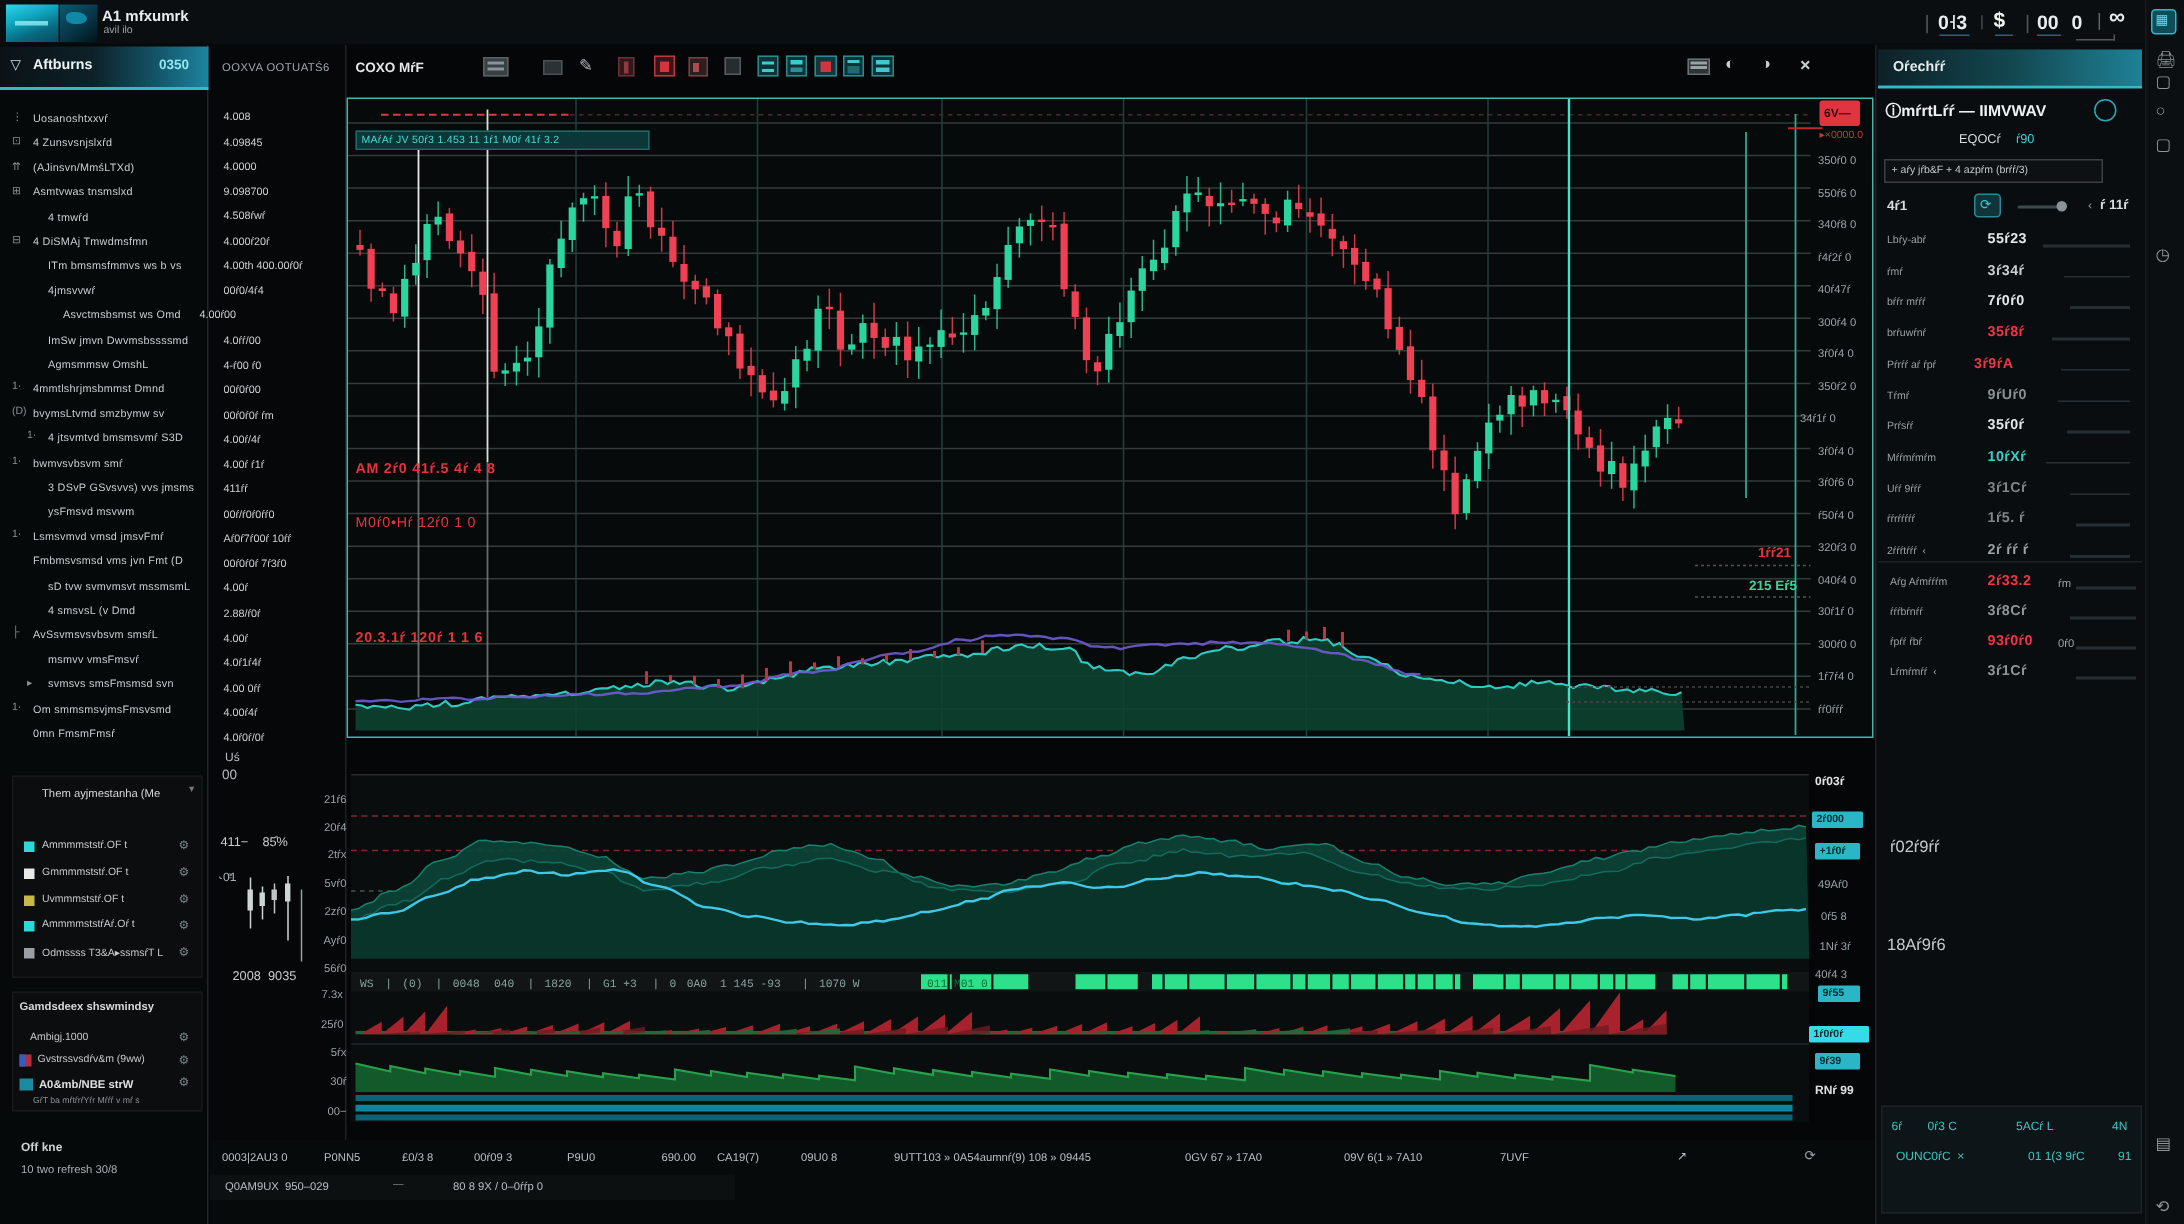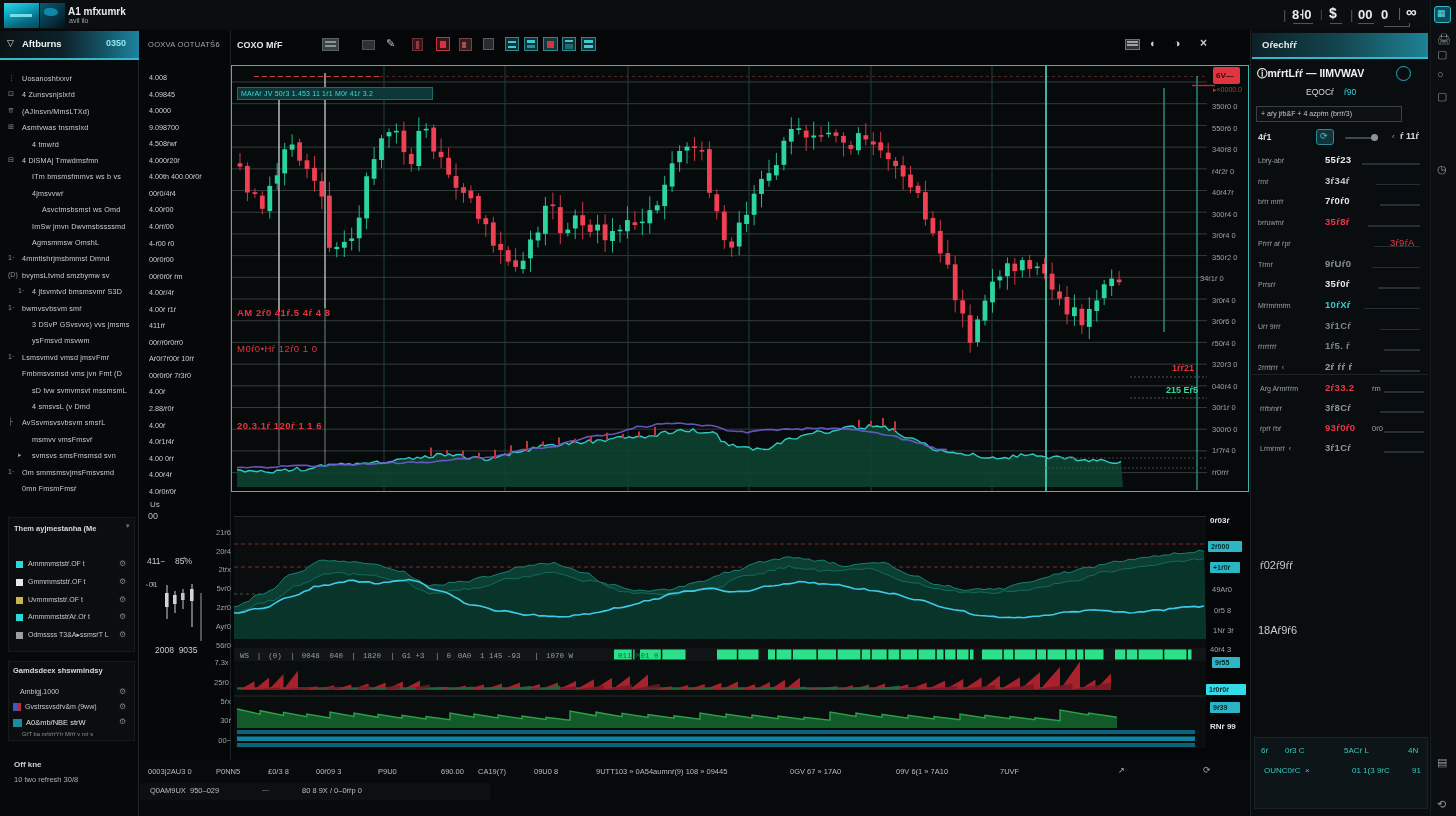--- a/index.html
+++ b/index.html
@@ -8,21 +8,21 @@
 </style></head>
 <body>
 <div class="abs" style="left:0;top:0;width:1456px;height:30px;background:#0a0e10;border-bottom:1px solid #070a0b"></div>
 <div class="abs" style="left:4px;top:3px;width:35px;height:25px;background:linear-gradient(160deg,#2fd6e8 0%,#0fa8c0 35%,#076a80 70%,#0a4a5c 100%)"></div>
 <div class="abs" style="left:10px;top:14px;width:22px;height:3px;background:#8ff0f8;opacity:.8"></div>
 <div class="abs" style="left:40px;top:3px;width:25px;height:25px;background:linear-gradient(140deg,#0c5a70,#063242 60%,#02131a);"></div>
 <div class="abs" style="left:44px;top:8px;width:14px;height:8px;background:#1390b0;border-radius:40% 60% 50% 50%;opacity:.9"></div>
 <div class="txt" style="left:68px;top:6px;font-size:10px;font-weight:bold;color:#e8ecec">A1 mfxumrk</div>
 <div class="txt" style="left:69px;top:17px;font-size:7px;color:#9aa3a5">avil ilo</div>
 <div class="txt" style="left:1283px;top:7px;font-size:13px;color:#555">|</div>
-<div class="txt" style="left:1292px;top:7px;font-size:13px;font-weight:bold;color:#e9eced">8˧0</div>
+<div class="txt" style="left:1292px;top:7px;font-size:13px;font-weight:bold;color:#e9eced">0˧3</div>
 <div class="txt" style="left:1320px;top:9px;font-size:10px;color:#555">|</div>
 <div class="txt" style="left:1329px;top:5px;font-size:14px;font-weight:bold;color:#f2f4f4">$</div>
 <div class="txt" style="left:1350px;top:7px;font-size:13px;color:#555">|</div>
 <div class="txt" style="left:1358px;top:7px;font-size:13px;font-weight:bold;color:#e9eced">00</div>
 <div class="txt" style="left:1381px;top:7px;font-size:13px;font-weight:bold;color:#e9eced">0</div>
 <div class="txt" style="left:1398px;top:6px;font-size:12px;color:#666">|</div>
 <div class="txt" style="left:1406px;top:3px;font-size:15px;font-weight:bold;color:#e9eced">∞</div>
 <div class="abs" style="left:1293px;top:23px;width:20px;height:1px;background:#1a6a74"></div>
 <div class="abs" style="left:1330px;top:23px;width:12px;height:1px;background:#1a6a74"></div>
 <div class="abs" style="left:1358px;top:23px;width:16px;height:1px;background:#1a6a74"></div>
@@ -75,21 +75,21 @@
 <div class="txt" style="left:32px;top:401.9999999999999px;font-size:7.2px;color:#c9ced0;letter-spacing:.2px">4 smsvsL (v Dmd</div>
 <div class="txt" style="left:8px;top:418.39999999999986px;font-size:7px;color:#8a9294">├</div>
 <div class="txt" style="left:22px;top:418.39999999999986px;font-size:7.2px;color:#c9ced0;letter-spacing:.2px">AvSsvmsvsvbsvm smsŕL</div>
 <div class="txt" style="left:32px;top:434.79999999999984px;font-size:7.2px;color:#c9ced0;letter-spacing:.2px">msmvv vmsFmsvŕ</div>
 <div class="txt" style="left:18px;top:451.1999999999998px;font-size:7px;color:#8a9294">▸</div>
 <div class="txt" style="left:32px;top:451.1999999999998px;font-size:7.2px;color:#c9ced0;letter-spacing:.2px">svmsvs smsFmsmsd svn</div>
 <div class="txt" style="left:8px;top:467.5999999999998px;font-size:7px;color:#8a9294">1·</div>
 <div class="txt" style="left:22px;top:467.5999999999998px;font-size:7.2px;color:#c9ced0;letter-spacing:.2px">Om smmsmsvjmsFmsvsmd</div>
 <div class="txt" style="left:22px;top:483.9999999999998px;font-size:7.2px;color:#c9ced0;letter-spacing:.2px">0mn FmsmFmsŕ</div>
 <div class="abs" style="left:8px;top:517px;width:127px;height:135px;background:#0b0d0e;border:1px solid #17191a"></div>
-<div class="txt" style="left:14px;top:524px;font-size:7.5px;font-weight:bold;color:#d6dadb">Them ayjmestanha (Me</div>
+<div class="txt" style="left:28px;top:524px;font-size:7.5px;font-weight:normal;color:#d6dadb">Them ayjmestanha (Me</div>
 <div class="txt" style="left:126px;top:522px;font-size:7px;color:#777">▾</div>
 <div class="abs" style="left:16px;top:561px;width:7px;height:7px;background:#2fd8d8"></div>
 <div class="txt" style="left:28px;top:560px;font-size:7px;color:#c4c9ca">Ammmmststŕ.OF t</div>
 <div class="txt" style="left:119px;top:559px;font-size:8px;color:#7b8486">⚙</div>
 <div class="abs" style="left:16px;top:578.8px;width:7px;height:7px;background:#e8e8e8"></div>
 <div class="txt" style="left:28px;top:577.8px;font-size:7px;color:#c4c9ca">Gmmmmststŕ.OF t</div>
 <div class="txt" style="left:119px;top:576.8px;font-size:8px;color:#7b8486">⚙</div>
 <div class="abs" style="left:16px;top:596.5999999999999px;width:7px;height:7px;background:#c8b84a"></div>
 <div class="txt" style="left:28px;top:595.5999999999999px;font-size:7px;color:#c4c9ca">Uvmmmststŕ.OF t</div>
 <div class="txt" style="left:119px;top:594.5999999999999px;font-size:8px;color:#7b8486">⚙</div>
@@ -101,36 +101,36 @@
 <div class="txt" style="left:119px;top:630.1999999999998px;font-size:8px;color:#7b8486">⚙</div>
 <div class="abs" style="left:8px;top:661px;width:127px;height:80px;background:#0b0d0e;border:1px solid #17191a"></div>
 <div class="txt" style="left:13px;top:666px;font-size:7.5px;font-weight:bold;color:#d6dadb">Gamdsdeex shswmindsy</div>
 <div class="txt" style="left:20px;top:688px;font-size:7px;color:#c4c9ca">Ambigj.1000</div>
 <div class="txt" style="left:119px;top:687px;font-size:8px;color:#7b8486">⚙</div>
 <div class="abs" style="left:13px;top:703px;width:8px;height:8px;background:#b03040"></div>
 <div class="abs" style="left:13px;top:703px;width:4px;height:8px;background:#3a5ac0"></div>
 <div class="txt" style="left:25px;top:703px;font-size:7px;color:#c4c9ca">Gvstrssvsdŕv&amp;m (9ww)</div>
 <div class="txt" style="left:119px;top:702px;font-size:8px;color:#7b8486">⚙</div>
 <div class="abs" style="left:13px;top:719px;width:9px;height:8px;background:#1a8ca0"></div>
-<div class="txt" style="left:26px;top:718px;font-size:7.5px;font-weight:normal;color:#dde0e1">A0&amp;mb/NBE strW</div>
+<div class="txt" style="left:26px;top:718px;font-size:7.5px;font-weight:bold;color:#dde0e1">A0&amp;mb/NBE strW</div>
 <div class="txt" style="left:119px;top:717px;font-size:8px;color:#7b8486">⚙</div>
 <div class="txt" style="left:22px;top:731px;font-size:5.8px;color:#8b9294">GŕT ba mŕtŕrŕYŕr Mŕŕŕ v mŕ s</div>
 <div class="txt" style="left:14px;top:760px;font-size:8px;font-weight:bold;color:#cdd2d3">Off kne</div>
 <div class="txt" style="left:14px;top:775px;font-size:7.5px;color:#aab0b2">10 two refresh 30/8</div>
 <div class="abs" style="left:140px;top:30px;width:91px;height:786px;background:#050708;border-right:1px solid #1d2225"></div>
 <div class="txt" style="left:148px;top:40px;font-size:7.5px;color:#9fa7a9;letter-spacing:.3px">OOXVA OOTUATŚ6</div>
 <div class="txt" style="left:149px;top:73px;font-size:7.2px;color:#ccd1d2">4.008</div>
 <div class="txt" style="left:149px;top:89.55px;font-size:7.2px;color:#ccd1d2">4.09845</div>
 <div class="txt" style="left:149px;top:106.1px;font-size:7.2px;color:#ccd1d2">4.0000</div>
 <div class="txt" style="left:149px;top:122.64999999999999px;font-size:7.2px;color:#ccd1d2">9.098700</div>
 <div class="txt" style="left:149px;top:139.2px;font-size:7.2px;color:#ccd1d2">4.508ŕwŕ</div>
 <div class="txt" style="left:149px;top:155.75px;font-size:7.2px;color:#ccd1d2">4.000ŕ20ŕ</div>
 <div class="txt" style="left:149px;top:172.3px;font-size:7.2px;color:#ccd1d2">4.00th 400.00ŕ0ŕ</div>
 <div class="txt" style="left:149px;top:188.85000000000002px;font-size:7.2px;color:#ccd1d2">00ŕ0/4ŕ4</div>
-<div class="txt" style="left:149px;top:205.40000000000003px;font-size:7.2px;color:#ccd1d2">4.00ŕ00</div>
+<div class="txt" style="left:133px;top:205.40000000000003px;font-size:7.2px;color:#ccd1d2">4.00ŕ00</div>
 <div class="txt" style="left:149px;top:221.95000000000005px;font-size:7.2px;color:#ccd1d2">4.0ŕŕ/00</div>
 <div class="txt" style="left:149px;top:238.50000000000006px;font-size:7.2px;color:#ccd1d2">4-ŕ00 ŕ0</div>
 <div class="txt" style="left:149px;top:255.05000000000007px;font-size:7.2px;color:#ccd1d2">00ŕ0ŕ00</div>
 <div class="txt" style="left:149px;top:271.6000000000001px;font-size:7.2px;color:#ccd1d2">00ŕ0ŕ0ŕ ŕm</div>
 <div class="txt" style="left:149px;top:288.1500000000001px;font-size:7.2px;color:#ccd1d2">4.00ŕ/4ŕ</div>
 <div class="txt" style="left:149px;top:304.7000000000001px;font-size:7.2px;color:#ccd1d2">4.00ŕ ŕ1ŕ</div>
 <div class="txt" style="left:149px;top:321.2500000000001px;font-size:7.2px;color:#ccd1d2">411ŕŕ</div>
 <div class="txt" style="left:149px;top:337.8000000000001px;font-size:7.2px;color:#ccd1d2">00ŕ/ŕ0ŕ0ŕŕ0</div>
 <div class="txt" style="left:149px;top:354.35000000000014px;font-size:7.2px;color:#ccd1d2">Aŕ0ŕ7ŕ00ŕ 10ŕŕ</div>
 <div class="txt" style="left:149px;top:370.90000000000015px;font-size:7.2px;color:#ccd1d2">00ŕ0ŕ0ŕ 7ŕ3ŕ0</div>
@@ -671,21 +671,21 @@
 <div class="txt" style="left:1258px;top:177.7px;font-size:7px;color:#98a0a2">ŕmŕ</div>
 <div class="txt" style="left:1325px;top:174.7px;font-size:9.5px;font-weight:bold;color:#c8cdce;letter-spacing:.3px">3ŕ34ŕ</div>
 <div class="abs" style="left:1376px;top:183.7px;width:44px;height:1.5px;background:#263034"></div>
 <div class="txt" style="left:1258px;top:198.39999999999998px;font-size:7px;color:#98a0a2">bŕŕr mŕŕŕ</div>
 <div class="txt" style="left:1325px;top:195.39999999999998px;font-size:9.5px;font-weight:bold;color:#e4e8e9;letter-spacing:.3px">7ŕ0ŕ0</div>
 <div class="abs" style="left:1380px;top:204.39999999999998px;width:40px;height:1.5px;background:#263034"></div>
 <div class="txt" style="left:1258px;top:219.09999999999997px;font-size:7px;color:#98a0a2">brŕuwŕnŕ</div>
 <div class="txt" style="left:1325px;top:216.09999999999997px;font-size:9.5px;font-weight:bold;color:#f23545;letter-spacing:.3px">35ŕ8ŕ</div>
 <div class="abs" style="left:1368px;top:225.09999999999997px;width:52px;height:1.5px;background:#263034"></div>
 <div class="txt" style="left:1258px;top:239.79999999999995px;font-size:7px;color:#98a0a2">Pŕrŕŕ aŕ ŕpŕ</div>
-<div class="txt" style="left:1390px;top:236.79999999999995px;font-size:9.5px;font-weight:normal;color:#f23545;letter-spacing:.3px">3ŕ9ŕA</div>
+<div class="txt" style="left:1316px;top:236.79999999999995px;font-size:9.5px;font-weight:bold;color:#f23545;letter-spacing:.3px">3ŕ9ŕA</div>
 <div class="abs" style="left:1374px;top:245.79999999999995px;width:46px;height:1.5px;background:#263034"></div>
 <div class="txt" style="left:1258px;top:260.49999999999994px;font-size:7px;color:#98a0a2">Tŕmŕ</div>
 <div class="txt" style="left:1325px;top:257.49999999999994px;font-size:9.5px;font-weight:bold;color:#8a9294;letter-spacing:.3px">9ŕUŕ0</div>
 <div class="abs" style="left:1372px;top:266.49999999999994px;width:48px;height:1.5px;background:#263034"></div>
 <div class="txt" style="left:1258px;top:281.19999999999993px;font-size:7px;color:#98a0a2">Prŕsŕŕ</div>
 <div class="txt" style="left:1325px;top:278.19999999999993px;font-size:9.5px;font-weight:bold;color:#e4e8e9;letter-spacing:.3px">35ŕ0ŕ</div>
 <div class="abs" style="left:1378px;top:287.19999999999993px;width:42px;height:1.5px;background:#263034"></div>
 <div class="txt" style="left:1258px;top:301.8999999999999px;font-size:7px;color:#98a0a2">Mŕŕmŕmŕm</div>
 <div class="txt" style="left:1325px;top:298.8999999999999px;font-size:9.5px;font-weight:bold;color:#35d0c8;letter-spacing:.3px">10ŕXŕ</div>
 <div class="abs" style="left:1364px;top:307.8999999999999px;width:56px;height:1.5px;background:#263034"></div>

